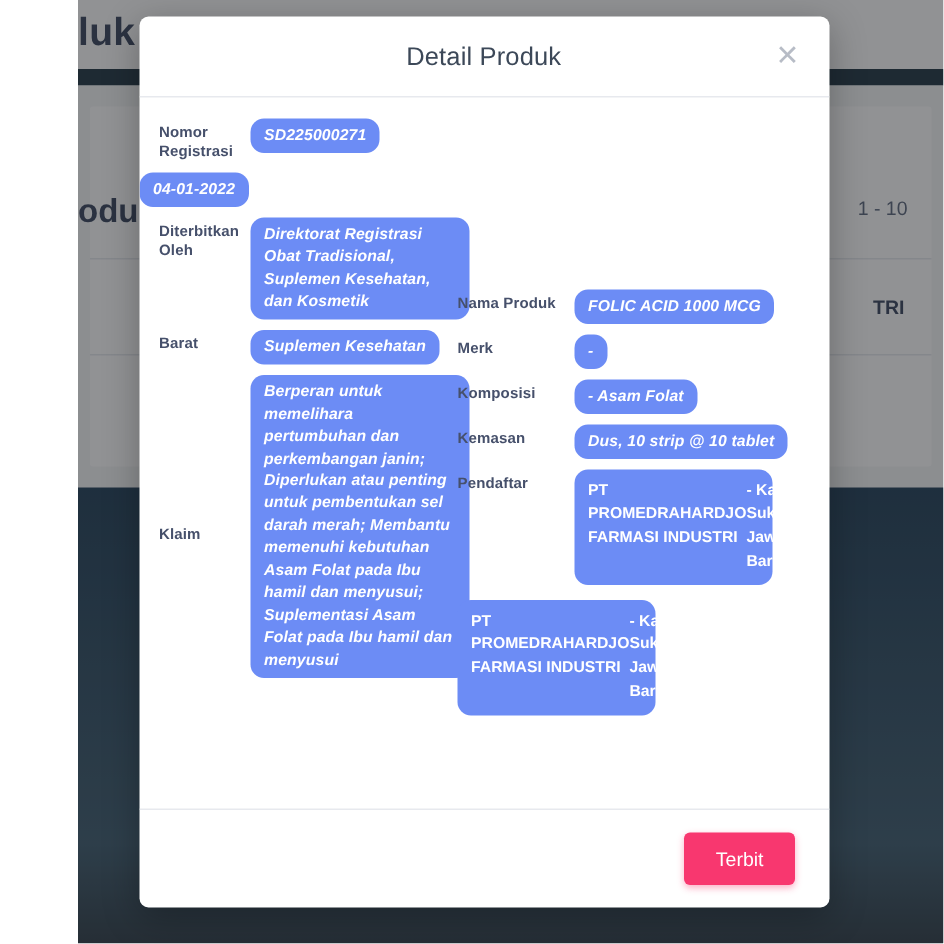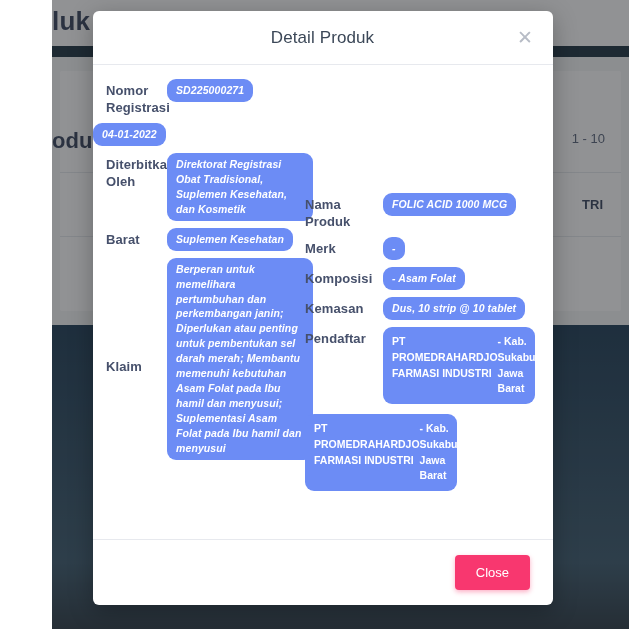--- a/index.html
+++ b/index.html
@@ -187,21 +187,21 @@
   }
   .col-left  { left: 0px;   width: 220px; padding-top: 14px; }
   .col-right { left: 212px; width: 248px; padding-top: 14px; }
 
   .field {
     display: flex;
     align-items: flex-start;
     margin-bottom: 7px;
   }
   .field-label {
-    font-size: 13px;
+    font-size: 10px;
     font-weight: 700;
     color: #46506b;
     line-height: 1.32;
     letter-spacing: .1px;
     padding-top: 3px;
   }
   .col-left .field-label  { width: 74px; flex: 0 0 74px; padding-left: 13px; }
   .col-right .field-label { width: 78px; flex: 0 0 78px; padding-left: 0px; }
 
   .field-values {
@@ -230,21 +230,21 @@
   .badge.w-narrow   { max-width: 106px; }
 
   
   .badge-company {
     display: flex;
     gap: 0px;
     align-items: flex-start;
     padding: 7px 9px 7px 9px;
     border-radius: 9px;
     background: #6c8cf5;
-    width: 152px;
+    width: 132px;
     align-self: flex-start;
   }
   .badge-company .cmp-name {
     flex: 0 0 92px;
     color: #fff;
     font-size: 10.5px;
     font-weight: 700;
     line-height: 1.5;
   }
   .badge-company .cmp-loc {
@@ -391,18 +391,18 @@
               <span class="cmp-loc">- Kab. Sukabumi, Jawa Barat</span>
             </div>
           </div>
         </div>
 
       </div>
 
     </div>
 
     <div class="modal-footer">
-      <button class="close-button">Close</button>
+      <button class="close-button">Terbit</button>
     </div>
 
   </div>
 
 </div>
 
 </body></html>

